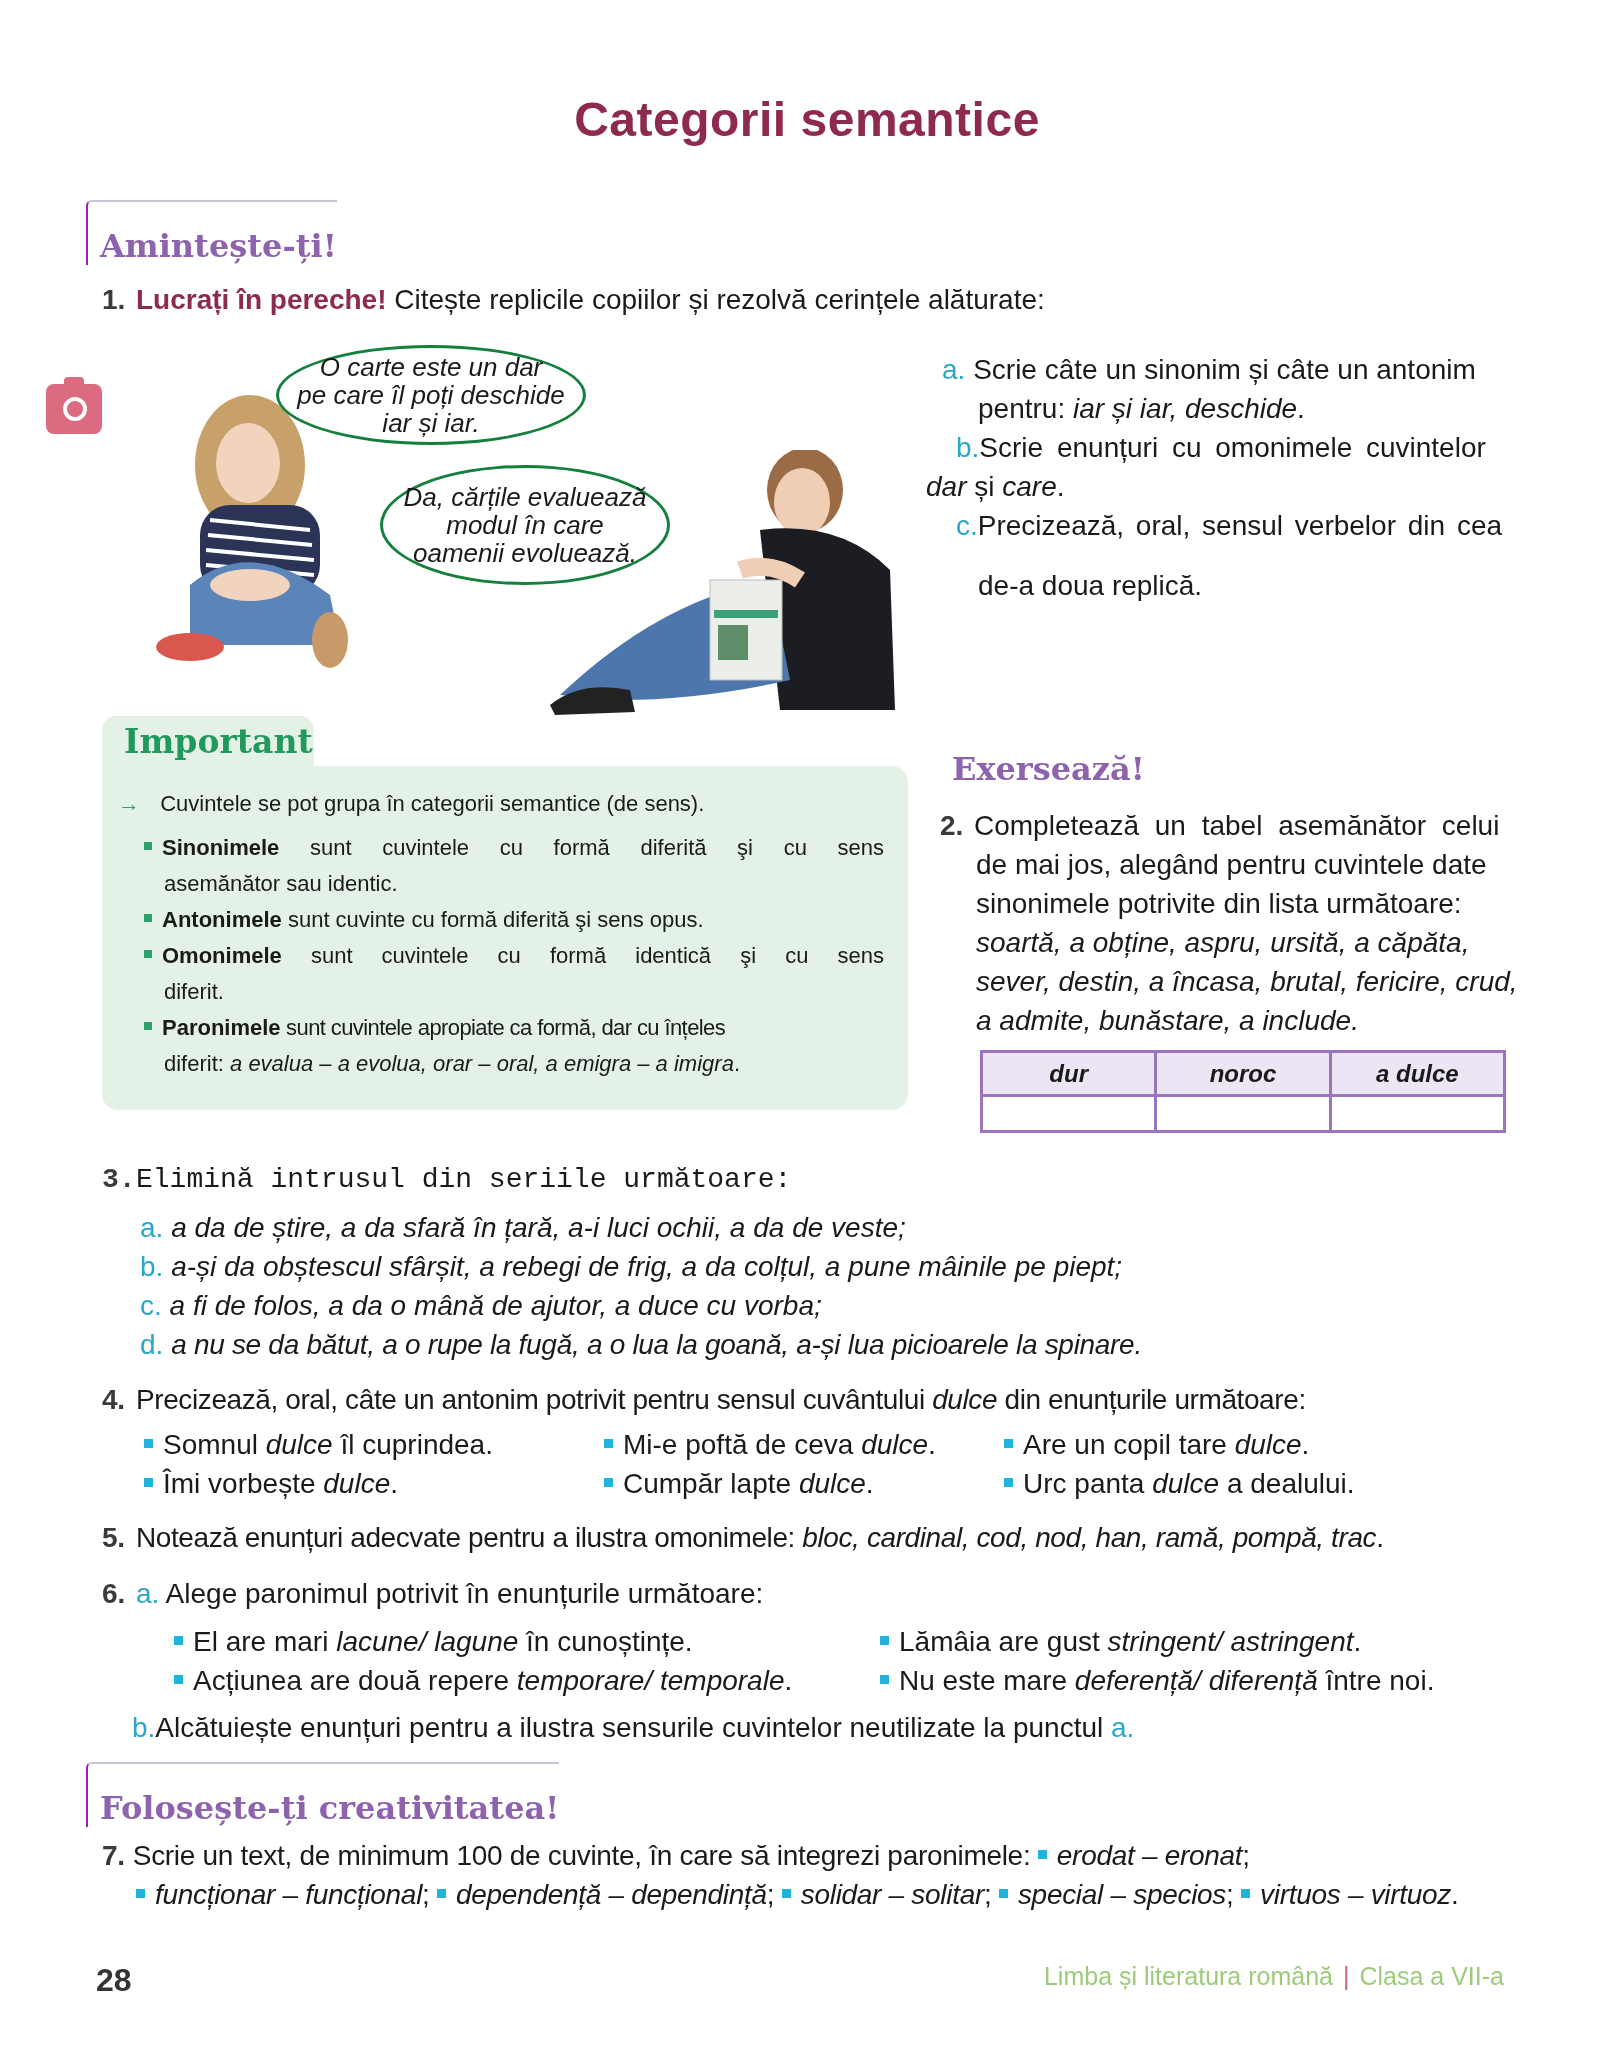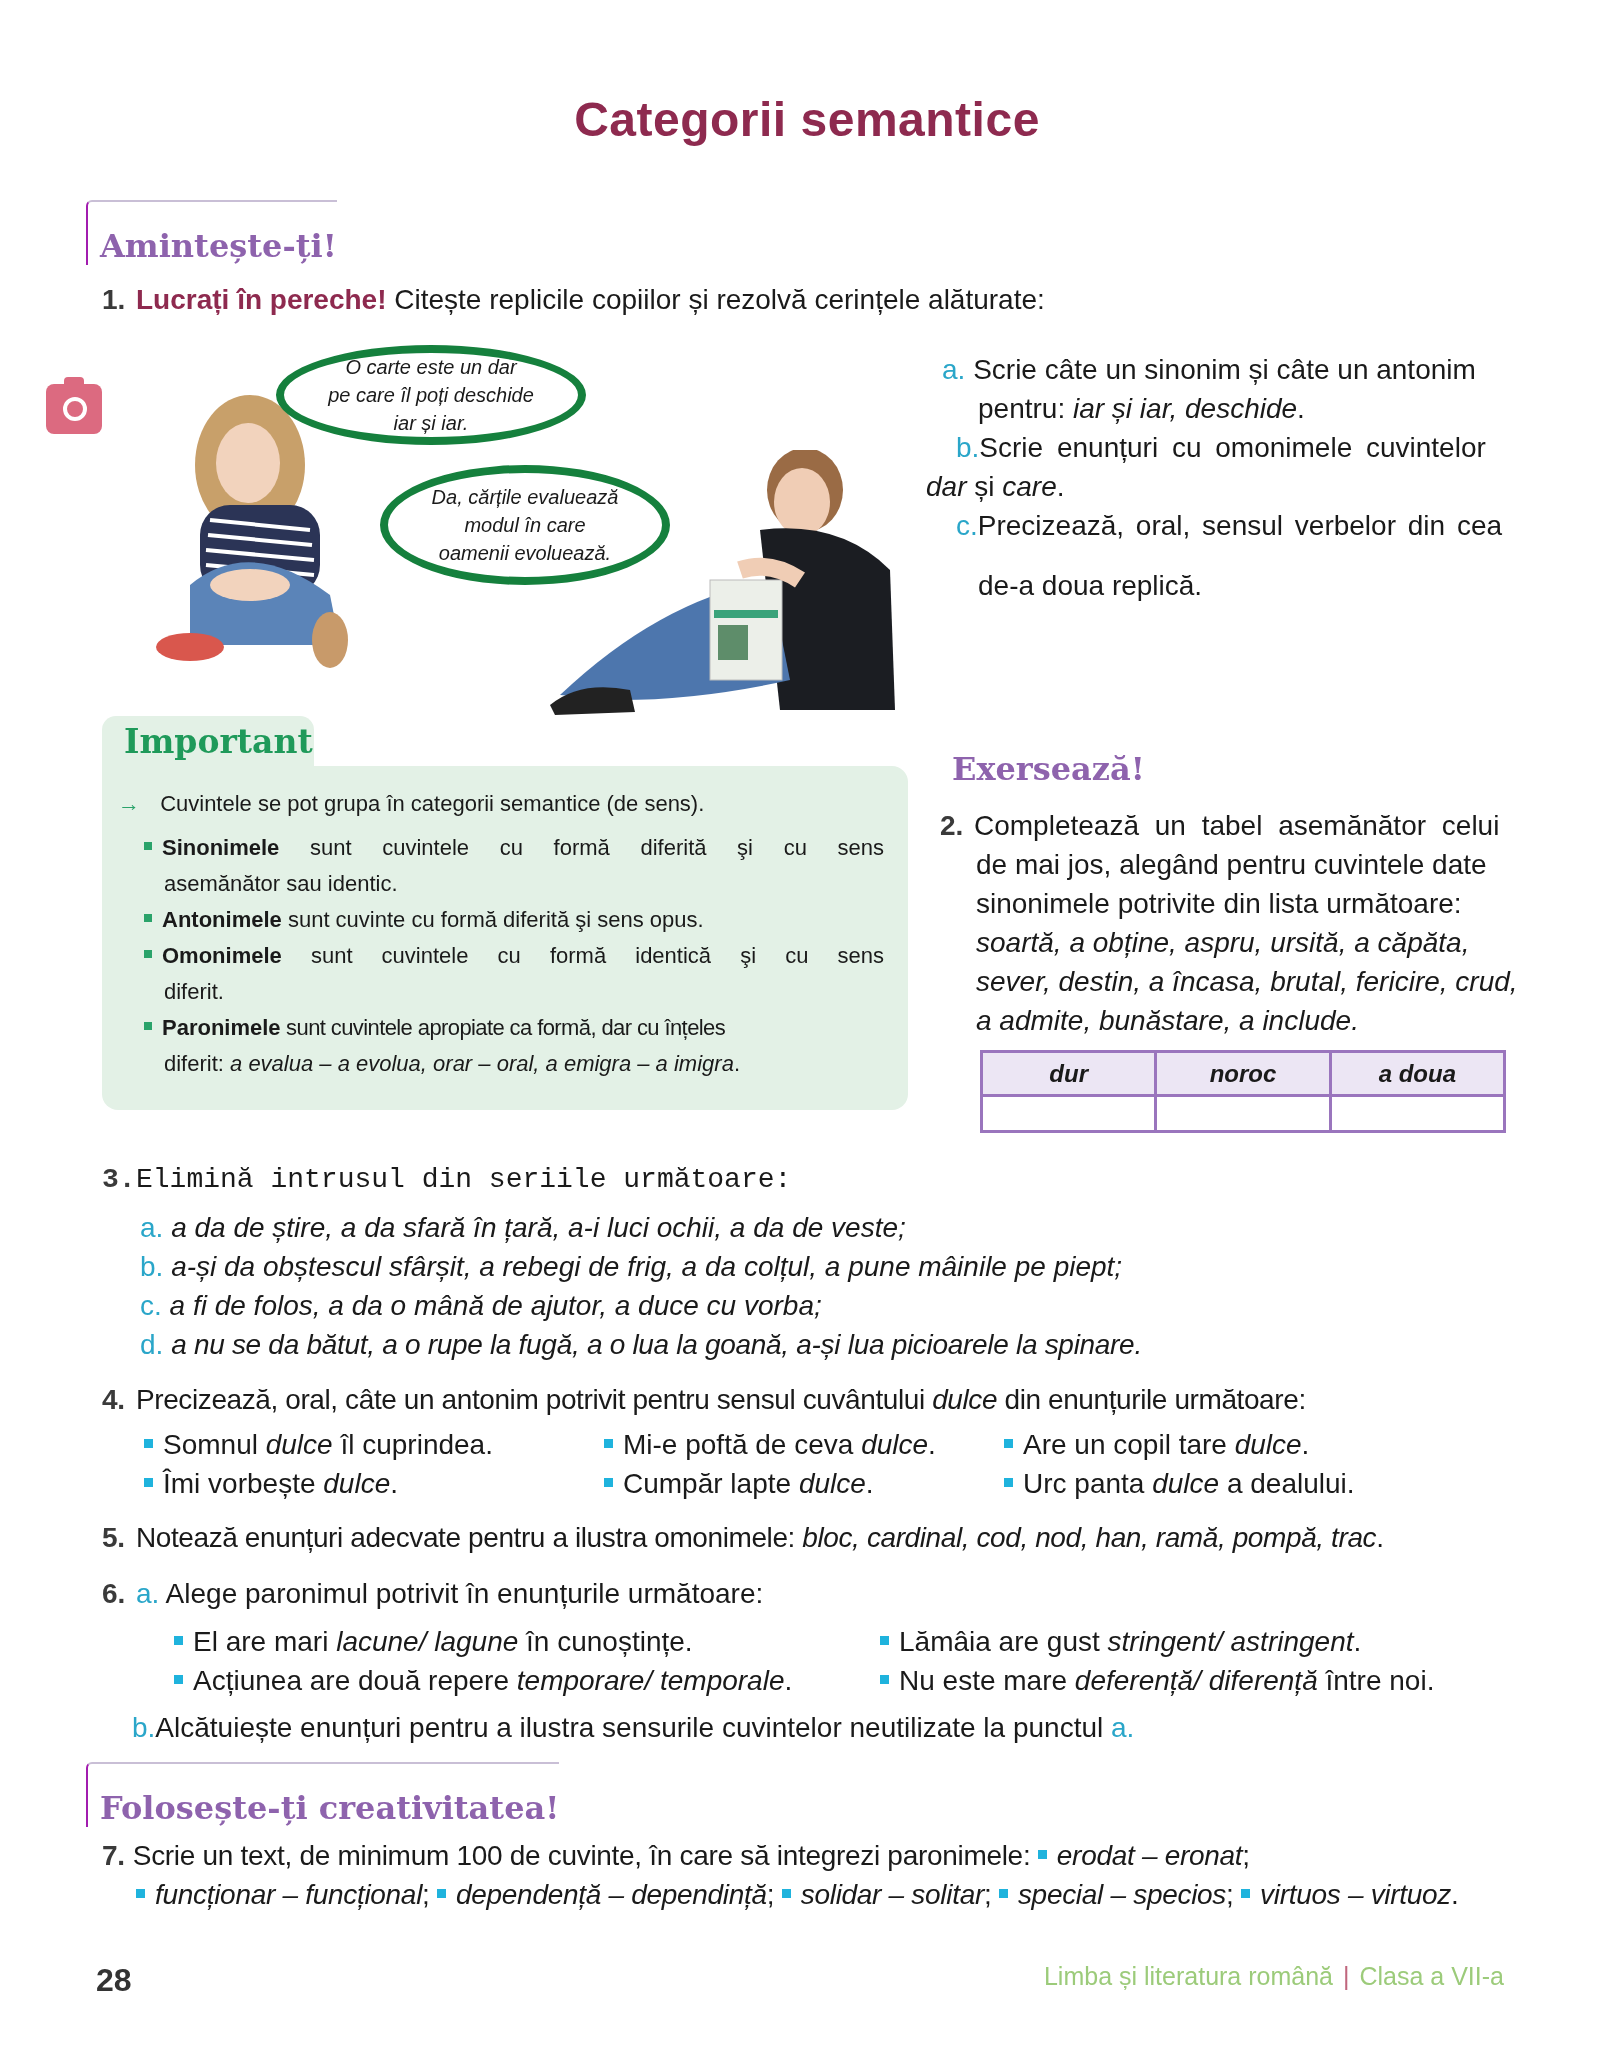--- a/index.html
+++ b/index.html
@@ -21,21 +21,21 @@
   .line { line-height: 39px; font-size: 28px; white-space: nowrap; }
 
   
   .camera { left: 46px; top: 384px; width: 56px; height: 50px; background: #dc6a80; border-radius: 8px; }
   .camera:before { content: ""; position: absolute; left: 18px; top: -7px; width: 20px; height: 10px; background: #dc6a80; border-radius: 4px 4px 0 0; }
   .camera:after { content: ""; position: absolute; left: 17px; top: 13px; width: 16px; height: 16px; border: 4px solid #fff; border-radius: 50%; }
 
   
   .figure-girl { left: 130px; top: 385px; width: 260px; height: 290px; }
   .figure-boy { left: 540px; top: 450px; width: 360px; height: 290px; }
-  .bubble { border: 8px solid #15803d; border-radius: 50%; background: #fff; font-style: italic; font-size: 20px; line-height: 28px; text-align: center; display: flex; align-items: center; justify-content: center; flex-direction: column; }
+  .bubble { border: 3px solid #15803d; border-radius: 50%; background: #fff; font-style: italic; font-size: 26px; line-height: 28px; text-align: center; display: flex; align-items: center; justify-content: center; flex-direction: column; }
   .bubble-1 { left: 276px; top: 345px; width: 310px; height: 100px; }
   .bubble-2 { left: 380px; top: 465px; width: 290px; height: 120px; }
 
   
   .imp-tab { left: 102px; top: 716px; width: 212px; height: 56px; background: #e3f1e6; border-radius: 14px 14px 0 0; }
   .imp-title { left: 124px; top: 722px; font-family: "DejaVu Serif", serif; font-weight: bold; font-size: 33px; color: #1f9a5a; }
   .imp-box { left: 102px; top: 766px; width: 806px; height: 344px; background: #e3f1e6; border-radius: 0 16px 16px 16px; }
   .imp-line { font-size: 22px; line-height: 36px; white-space: nowrap; }
   .green-arrow { color: #2aa36a; font-weight: bold; }
   .green-sq { display: inline-block; width: 8px; height: 8px; background: #2aa36a; margin-right: 10px; vertical-align: middle; position: relative; top: -3px; }
@@ -163,21 +163,21 @@
 <div class="abs line" style="left:976px; top:884px;">sinonimele potrivite din lista următoare:</div>
 <div class="abs line it" style="left:976px; top:923px;">soartă, a obține, aspru, ursită, a căpăta,</div>
 <div class="abs line it" style="left:976px; top:962px;">sever, destin, a încasa, brutal, fericire, crud,</div>
 <div class="abs line it" style="left:976px; top:1001px;">a admite, bunăstare, a include.</div>
 
 <table class="abs syn-table">
   <tbody>
       <tr>
     <th>dur</th>
     <th>noroc</th>
-    <th>a doua</th>
+    <th>a dulce</th>
   </tr>
   <tr>
     <td></td>
     <td></td>
     <td></td>
   </tr>
 </tbody>
   </table>
 
 <div class="abs line" style="left:102px; top:1160px;font-family:Liberation Mono, monospace;">

